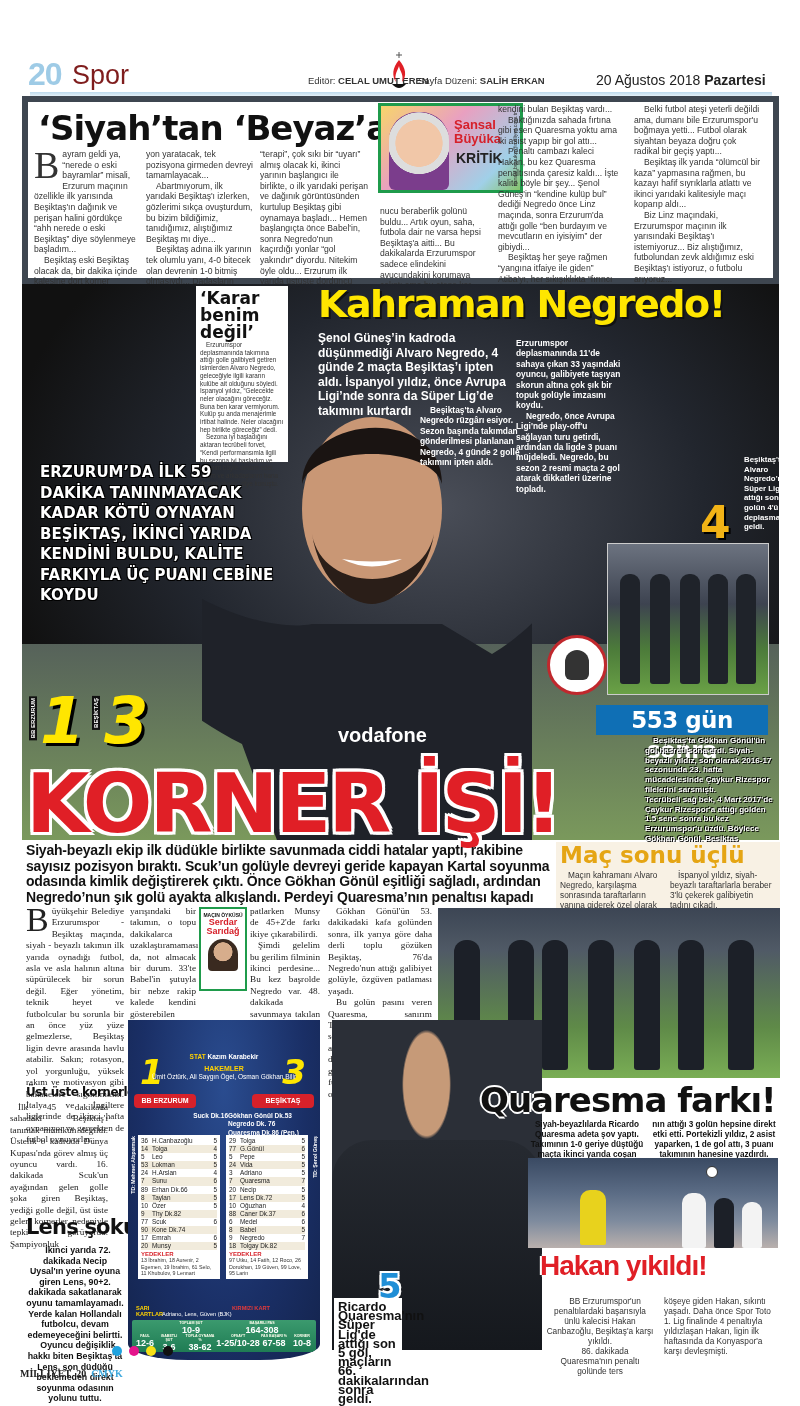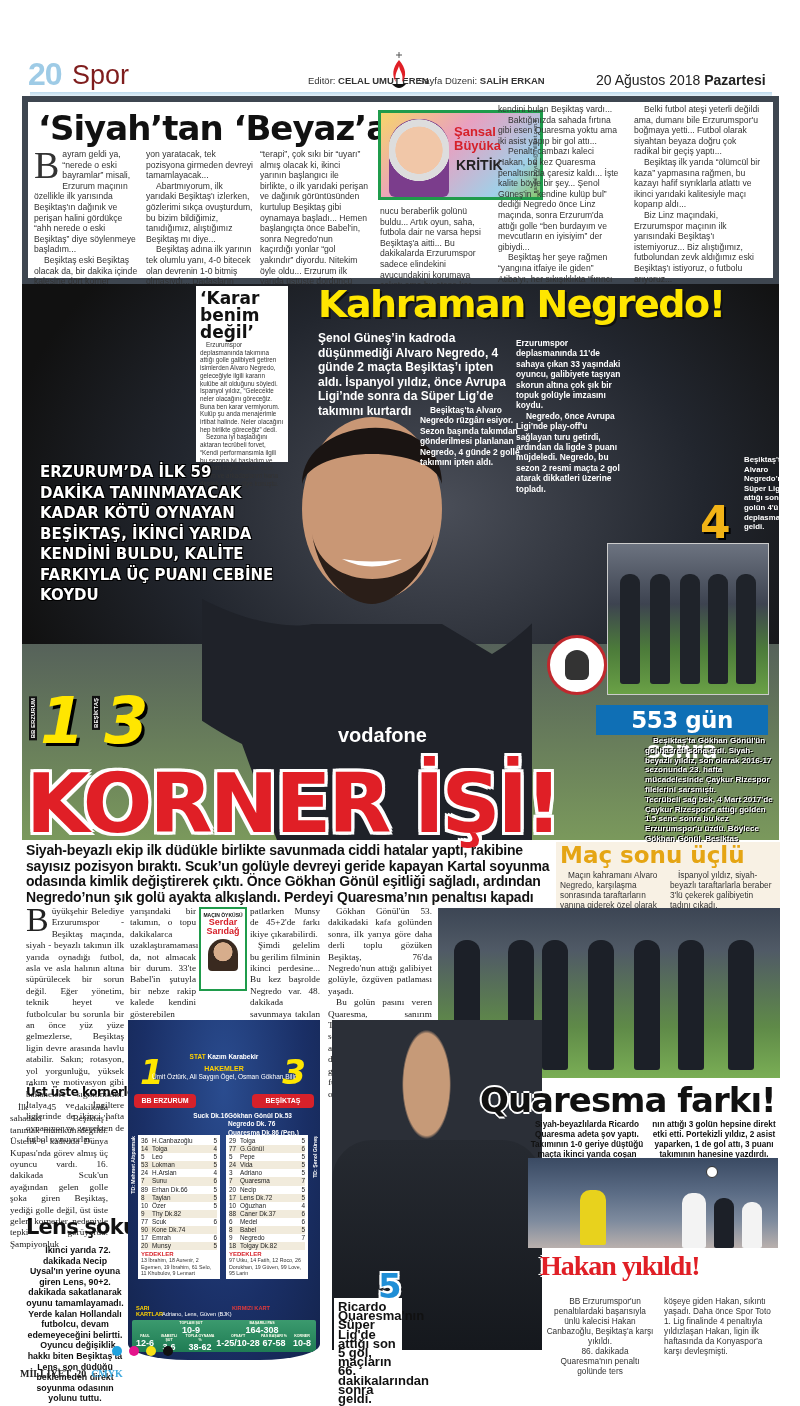--- a/index.html
+++ b/index.html
@@ -14,21 +14,21 @@
 .layout{left:418px;top:75px;font-size:9.5px;color:#333}
 .date{left:596px;top:72px;font-size:14px;color:#222}
 .date b{font-weight:bold}
 .hdrline{left:30px;top:92px;width:742px;height:4px;background:linear-gradient(#bcd9ec,#e4f0f7)}
 .topframe{left:22px;top:96px;width:757px;height:188px;background:#3e4650;padding:6px}
 .topinner{width:100%;height:100%;background:#fff;position:relative}
 .col-text{position:absolute;font-size:8.6px;line-height:10.6px;color:#333;text-align:left}
 .col-text p{text-indent:10px}
 .h-siyah{left:10px;top:6px;font-size:34px;font-weight:900;font-family:"DejaVu Sans",sans-serif;letter-spacing:-1px}
 .dropcap{float:left;font-size:38px;line-height:32px;margin-right:3px;font-family:"Liberation Serif",serif}
-.kritik{left:350px;top:8px;width:165px;height:90px;border:3px solid #1f9b4b;background:linear-gradient(135deg,#f7d56b 0%,#e9a0c0 40%,#a0d0e8 80%,#87c46b 100%)}
+.kritik{left:350px;top:1px;width:145px;height:90px;border:3px solid #1f9b4b;background:linear-gradient(135deg,#f7d56b 0%,#e9a0c0 40%,#a0d0e8 80%,#87c46b 100%)}
 .kritik .face{position:absolute;left:8px;top:6px;width:60px;height:78px;border-radius:28px 28px 6px 6px;background:radial-gradient(circle at 50% 40%,#f1c7a8 0 42%,#ddd 43% 55%,#7b3d8c 56%)}
 .kritik .name{position:absolute;left:73px;top:12px;color:#d6202a;font-weight:bold;font-size:13px;line-height:14px}
 .kritik .tag{position:absolute;left:75px;top:44px;font-weight:bold;font-size:14px;color:#222}
 .kritik .mail{position:absolute;right:2px;top:6px;font-size:5.5px;writing-mode:vertical-rl;transform:rotate(180deg);color:#333}
 
 .hero{left:22px;top:284px;width:757px;height:556px;background:radial-gradient(ellipse at 55% 40%,#4a4e58 0%,#22262e 45%,#111 75%);overflow:hidden}
 .hero .bgpitch{position:absolute;left:0;top:360px;width:100%;height:200px;background:linear-gradient(#56625a,#7b9a5c)}
 .player{position:absolute;left:180px;top:110px;width:330px;height:460px}
 .karar{left:196px;top:286px;width:92px;height:176px;background:#fff;padding:4px}
 .karar h3{font-size:17px;line-height:17px;font-weight:900;font-family:"DejaVu Sans",sans-serif}
@@ -97,21 +97,21 @@
 .quaresma{left:332px;top:1020px;width:210px;height:322px;background:radial-gradient(ellipse at 45% 20%,#c69a78 0 14%,#2b2f37 15% 100%)}
 .q-shirt{position:absolute;left:0;top:120px;width:100%;height:210px;background:linear-gradient(#262a31,#15181d);border-radius:40px 40px 0 0}
 .qfarki{left:480px;top:1080px;font-size:34px;font-weight:900;font-family:"DejaVu Sans",sans-serif;color:#111;letter-spacing:-1px;text-shadow:2px 0 0 #fff,-2px 0 0 #fff,0 2px 0 #fff,0 -2px 0 #fff}
 .qtxt{font-size:8.2px;line-height:10px;font-weight:bold;color:#111;text-align:center}
 .p-hakan{left:528px;top:1158px;width:250px;height:90px;background:linear-gradient(#3a4a63 0%,#5c6d86 40%,#7e8b9e 70%,#b9b0ad 100%)}
 .p-hakan .gk{position:absolute;left:52px;top:32px;width:26px;height:55px;background:#e8d21d;border-radius:10px 10px 2px 2px}
 .p-hakan .w53{position:absolute;left:154px;top:35px;width:24px;height:55px;background:#f3f3f3;border-radius:10px 10px 2px 2px}
 .p-hakan .bk{position:absolute;left:186px;top:40px;width:20px;height:50px;background:#1c2028;border-radius:9px 9px 2px 2px}
 .p-hakan .w2{position:absolute;left:214px;top:44px;width:20px;height:46px;background:#f3f3f3;border-radius:9px 9px 2px 2px}
 .p-hakan .ball{position:absolute;left:178px;top:8px;width:12px;height:12px;border-radius:50%;background:#fff;border:1px solid #333}
-.hakan-h{left:540px;top:1250px;font-size:28px;font-weight:900;font-family:Liberation Serif, serif;color:#e01f26;letter-spacing:-1px;text-shadow:2px 0 0 #fff,-2px 0 0 #fff,0 2px 0 #fff,0 -2px 0 #fff}
+.hakan-h{left:540px;top:1250px;font-size:28px;font-weight:900;font-family:Liberation Sans, sans-serif;color:#e01f26;letter-spacing:-1px;text-shadow:2px 0 0 #fff,-2px 0 0 #fff,0 2px 0 #fff,0 -2px 0 #fff}
 .htxt{font-size:8.3px;line-height:10px;color:#333}
 .htxt p{text-indent:10px}
 .five{left:378px;top:1266px;font-size:34px;font-weight:900;color:#1f8ed6;font-family:"DejaVu Sans",sans-serif;text-shadow:2px 2px 0 #fff,-2px -2px 0 #fff,2px -2px 0 #fff,-2px 2px 0 #fff}
 .five-cap{left:334px;top:1298px;width:68px;font-size:13px;line-height:9.2px;font-weight:bold;color:#111;background:#fff;padding:4px}
 .footer{left:20px;top:1368px;font-family:"Liberation Serif",serif;font-size:10px;font-weight:bold;color:#222}
 .footer .cmyk{color:#3fa9dd}
 .dots{left:112px;top:1346px;display:flex;gap:7px}
 .dots i{display:block;width:10px;height:10px;border-radius:50%}
 </style>
 </head>

